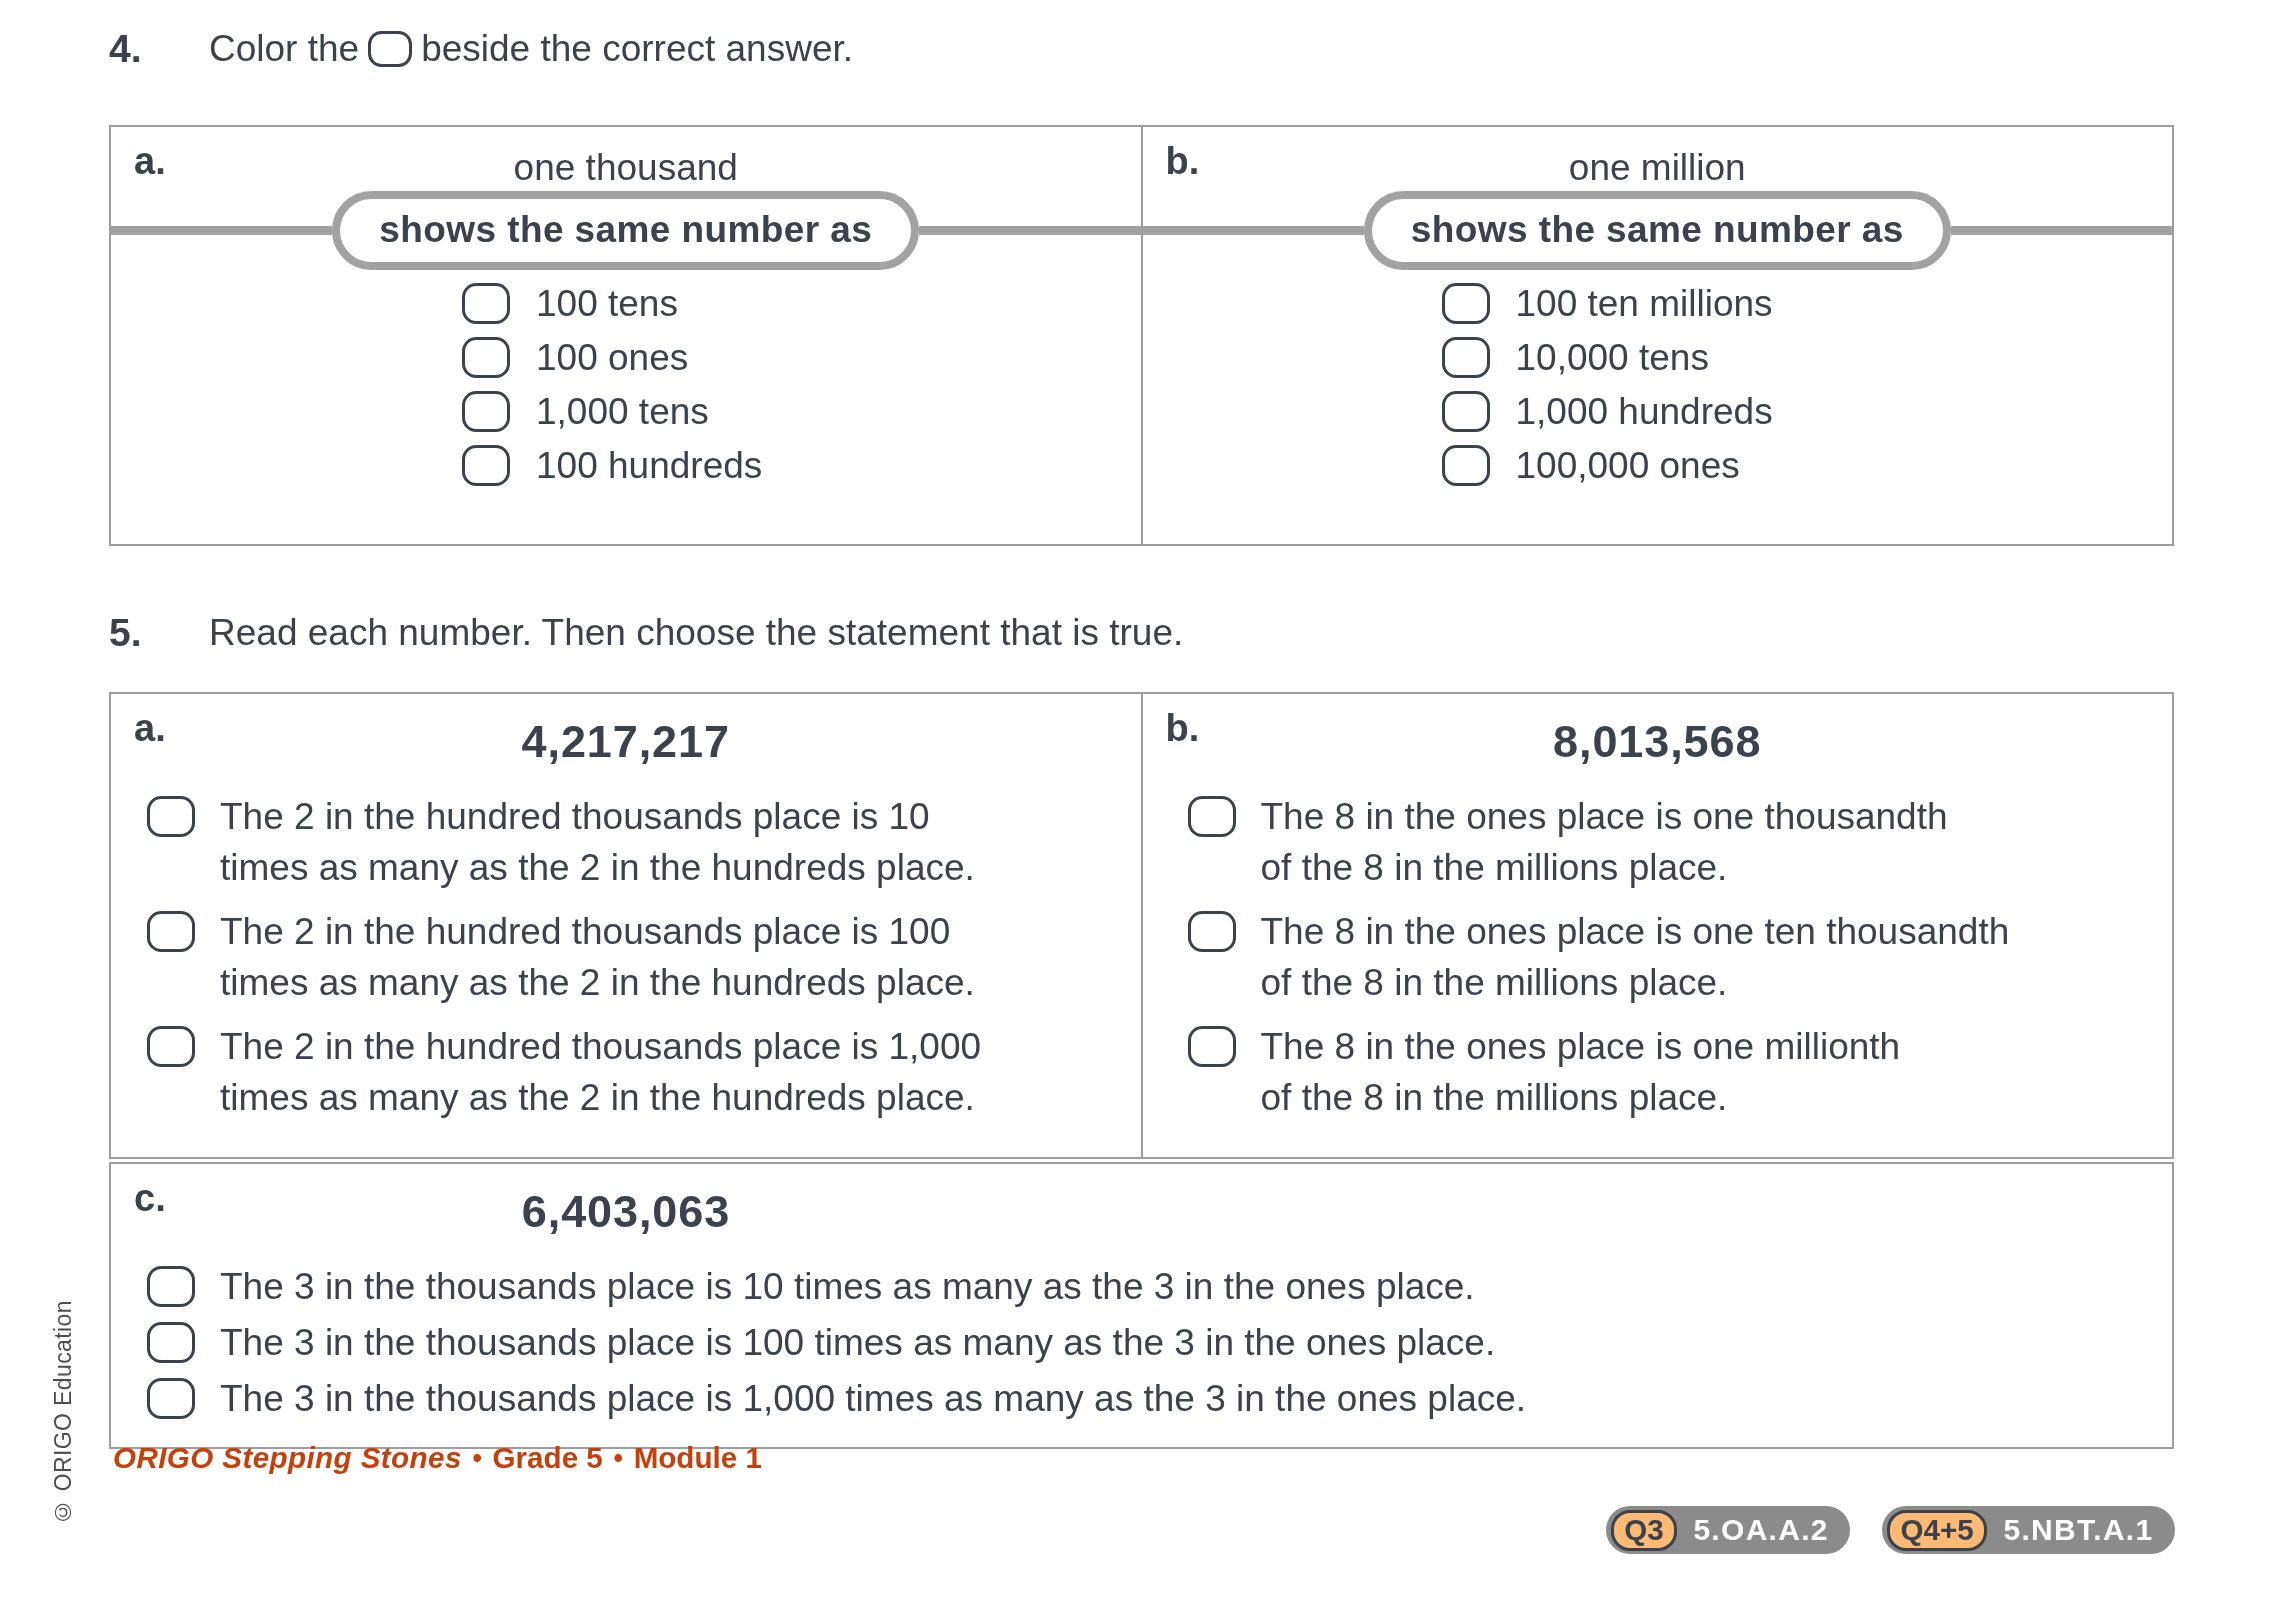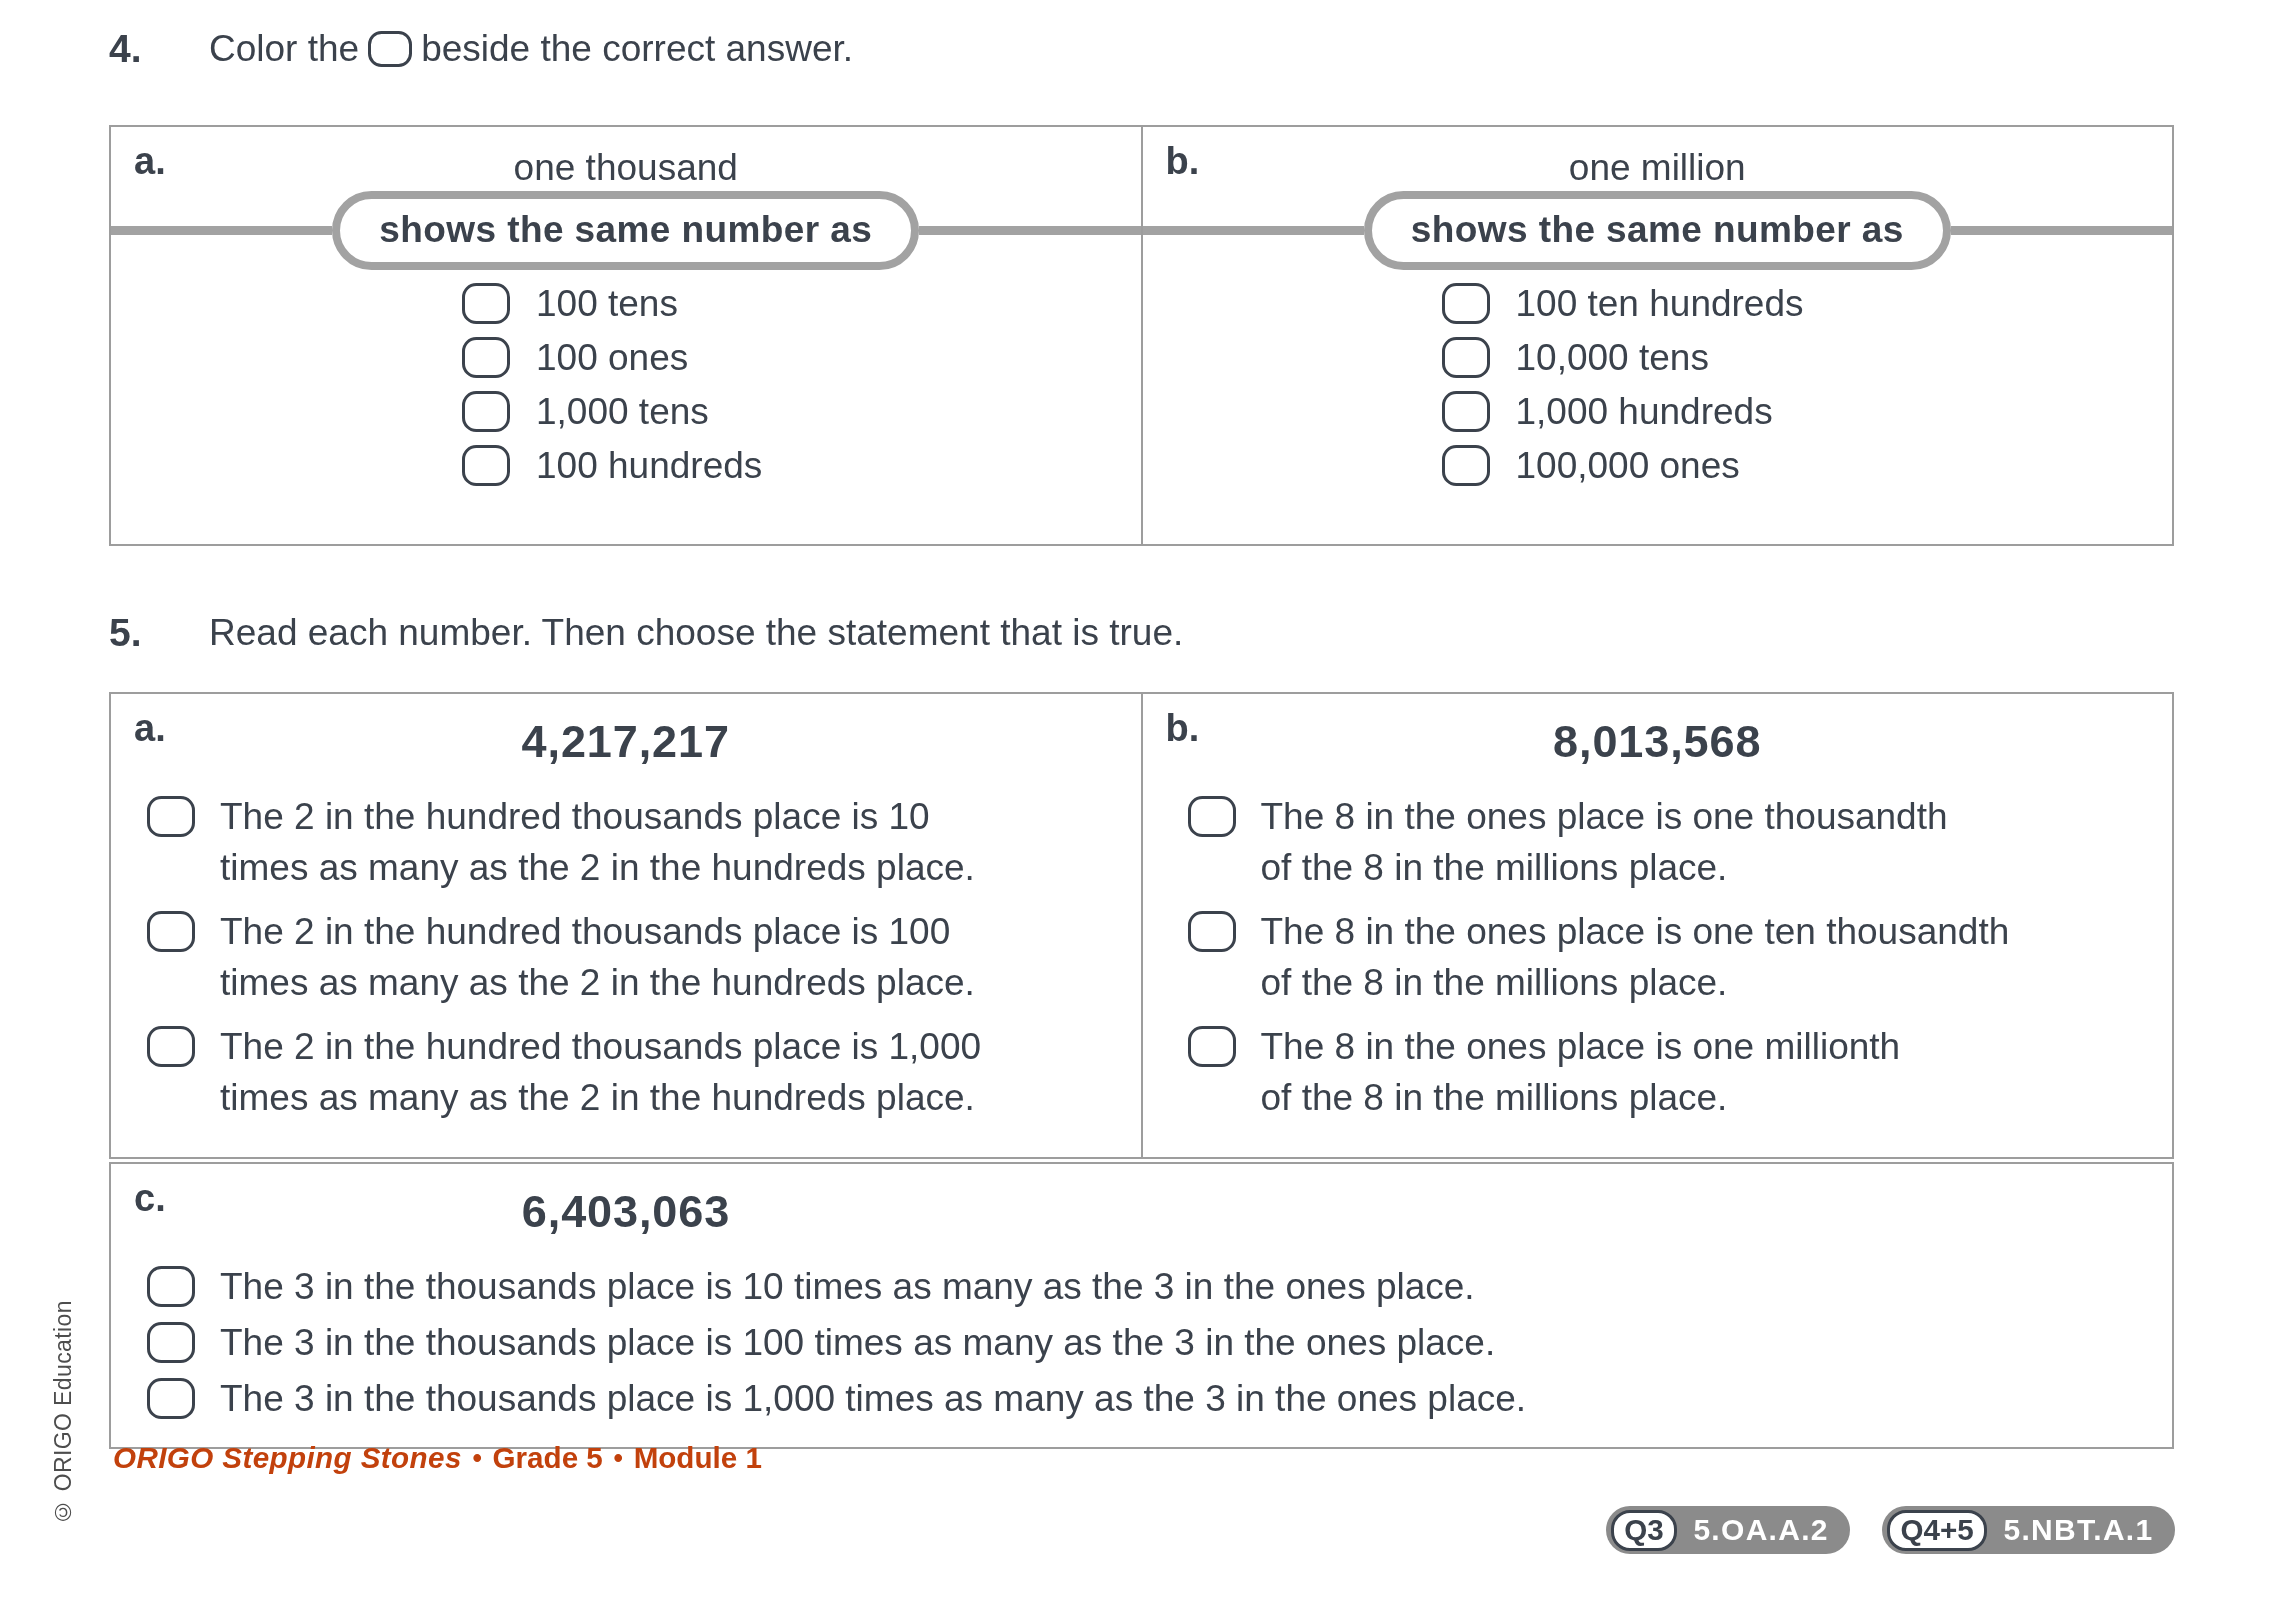--- a/index.html
+++ b/index.html
@@ -77,21 +77,21 @@
   .footer-badges{
     position:absolute;right:109px;top:1506px;
     display:flex;gap:32px;
   }
   .badge{
     display:flex;align-items:center;gap:16px;
     background:#8b8b8b;border-radius:24px;height:48px;
     padding:3.6px 21.5px 3.6px 4.5px;box-sizing:border-box;
   }
   .badge-q{
-    background:#ffffff;border:3.6px solid #3b424c;border-radius:19px;
+    background:#fdba74;border:3.6px solid #3b424c;border-radius:19px;
     height:41px;box-sizing:border-box;display:flex;align-items:center;
     padding:0 10.7px;font-weight:bold;font-size:29.6px;color:#3b424c;
   }
   .badge-code{color:#ffffff;font-weight:bold;font-size:30px;letter-spacing:1.3px;}
   
   .copyright{
     position:absolute;left:50px;top:1300px;
     writing-mode:vertical-rl;transform:rotate(180deg);
     font-size:23px;color:#4d4d4d;letter-spacing:0.4px;
   }
@@ -142,21 +142,21 @@
       <span class="part-label">b.</span>
       <div class="col-title">one million</div>
       <div class="connector-row">
         <span class="rule"></span>
         <span class="pill">shows the same number as</span>
         <span class="rule"></span>
       </div>
       <div class="options offset-b">
         <div class="option">
           <span class="checkbox"></span>
-          <span>100 ten hundreds</span>
+          <span>100 ten millions</span>
         </div>
         <div class="option">
           <span class="checkbox"></span>
           <span>10,000 tens</span>
         </div>
         <div class="option">
           <span class="checkbox"></span>
           <span>1,000 hundreds</span>
         </div>
         <div class="option">

